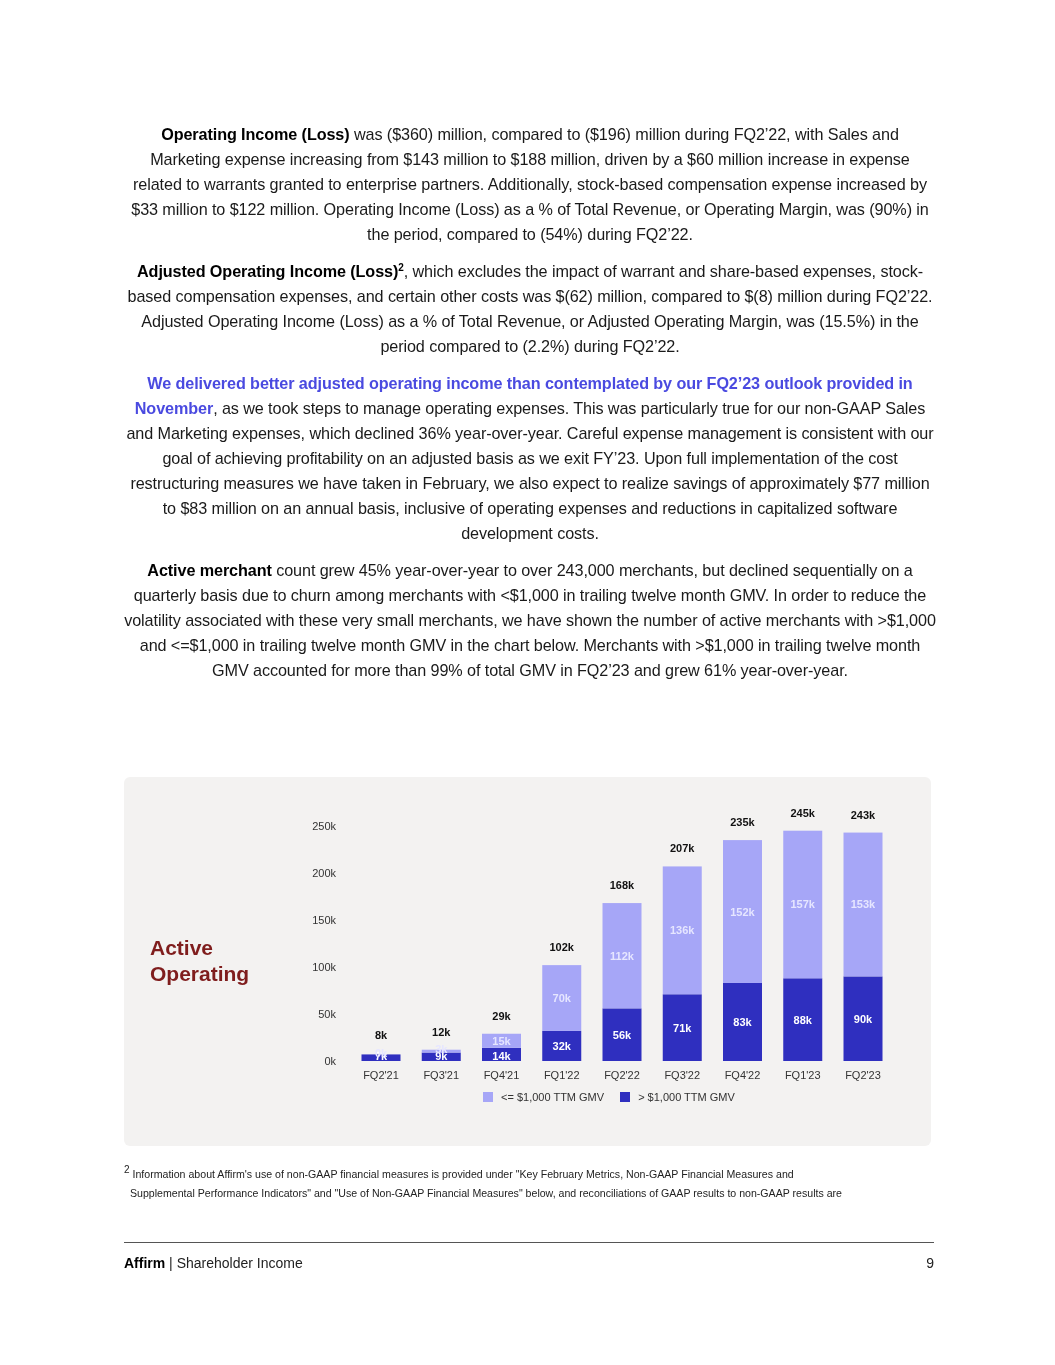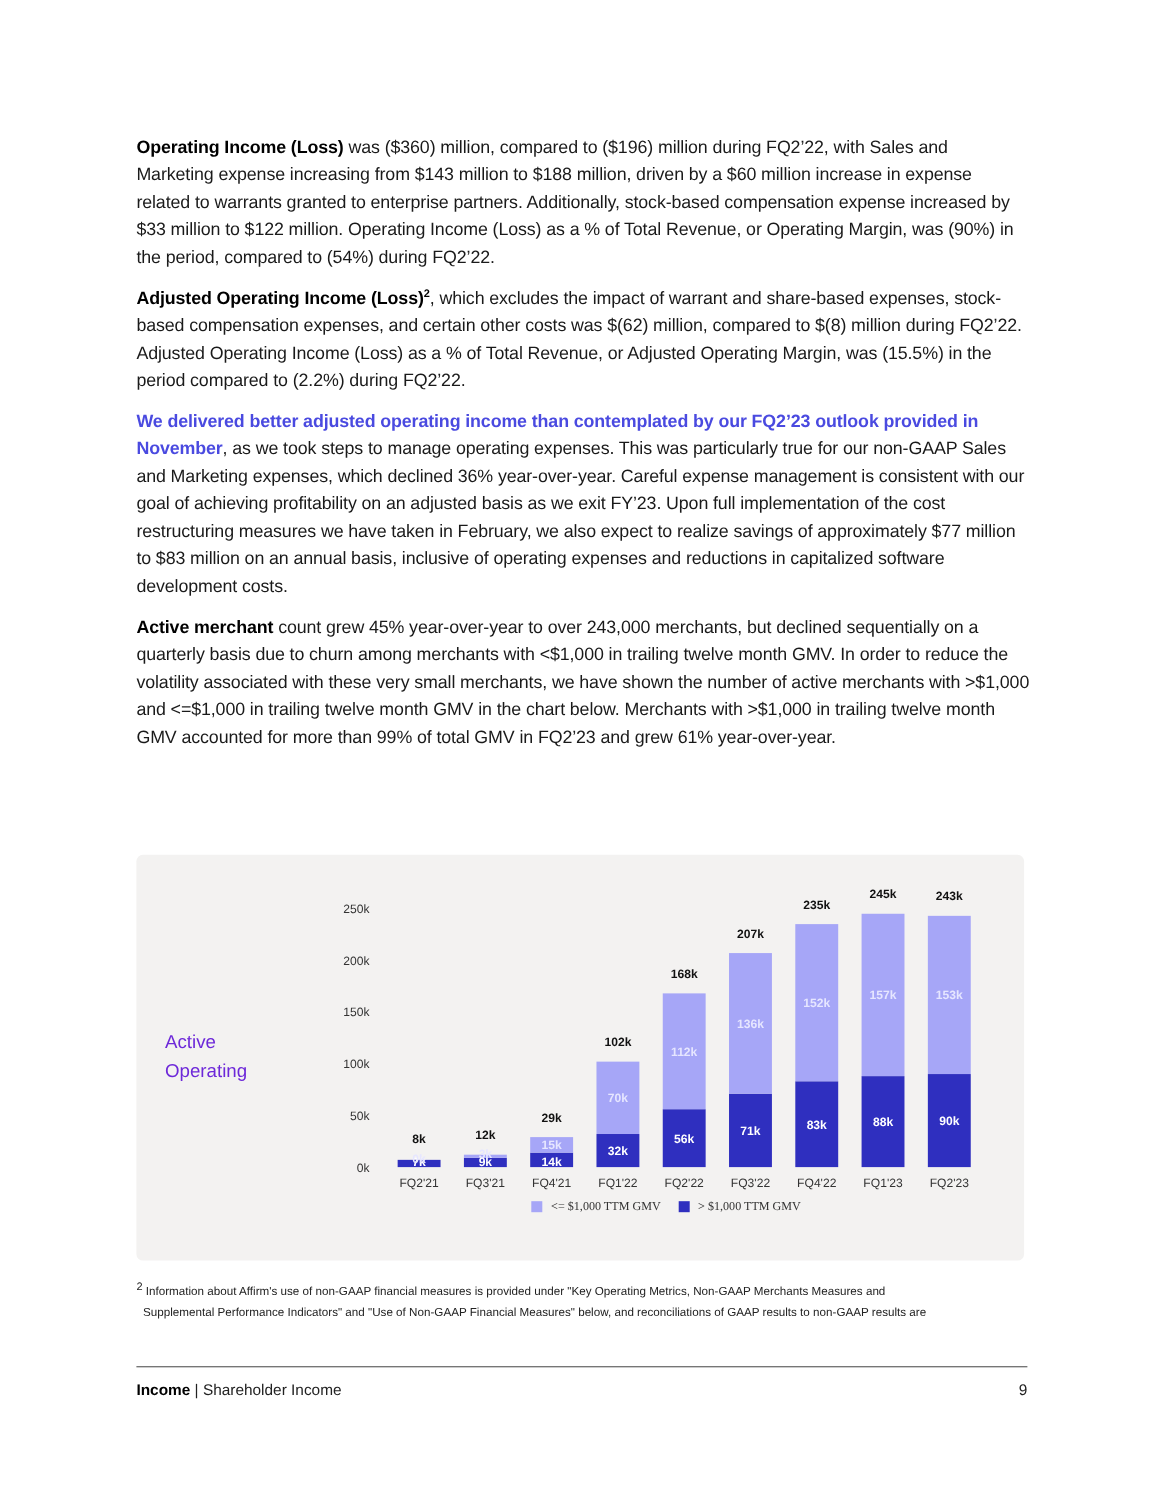--- a/index.html
+++ b/index.html
@@ -1,28 +1,28 @@
 <!DOCTYPE html>
 <html><head>
 <meta charset="utf-8">
 <style>
   html, body { margin: 0; padding: 0; background: #ffffff; }
   body { width: 1055px; height: 1365px; position: relative; font-family: "Liberation Sans", sans-serif; color: #1a1a1a; }
-  .page { position: absolute; left: 124px; top: 122px; width: 812px; }
+  .page { position: absolute; left: 124px; top: 122px; width: 812px; text-align: center; }
   p.para { margin: 0 0 12px 0; font-size: 16.2px; line-height: 25px; letter-spacing: -0.1px; }
   .b { font-weight: bold; color: #000; }
   .hl { font-weight: bold; color: #4a4ae0; }
   sup { font-size: 10px; line-height: 0; }
   .chart-panel { position: absolute; left: 124px; top: 777px; width: 807px; height: 369px; background: #f3f2f1; border-radius: 6px; }
-  .chart-title { position: absolute; left: 26px; top: 158px; font-size: 17px; font-weight: normal; line-height: 26px; color: #6d28d9; }
+  .chart-title { position: absolute; left: 26px; top: 158px; font-size: 21px; font-weight: bold; line-height: 26px; color: #7f1d1d; }
   .chart-title span { display: block; }
   svg text { font-family: "Liberation Sans", sans-serif; }
   .legend { position: absolute; left: 359px; top: 314px; font-size: 11px; color: #333; display: flex; align-items: center; }
   .legend .sw { width: 10px; height: 10px; display: inline-block; margin-right: 8px; }
-  .legend .item { display: flex; align-items: center; margin-right: 16px; font-family: Liberation Serif, serif; }
+  .legend .item { display: flex; align-items: center; margin-right: 16px; }
   .footnote { position: absolute; left: 124px; top: 1165px; width: 810px; font-size: 10.6px; line-height: 19px; color: #222; }
   .footnote .ind { padding-left: 6px; display: block; }
   .footer-line { position: absolute; left: 124px; top: 1242px; width: 810px; height: 1px; background: #555; }
   .footer { position: absolute; left: 124px; top: 1255px; width: 810px; font-size: 14px; color: #222; display: flex; justify-content: space-between; }
   .footer .brand { font-weight: bold; color: #000; }
 </style>
 </head>
 <body>
 
 <div class="page">
@@ -113,23 +113,23 @@
       <span>&lt;= $1,000 TTM GMV</span>
     </div>
     <div class="item">
       <span class="sw" style="background:#2f2fbf"></span>
       <span>&gt; $1,000 TTM GMV</span>
     </div>
   </div>
 </div>
 
 <div class="footnote">
-  <sup>2</sup> <span>Information about Affirm's use of non-GAAP financial measures is provided under "Key Operating Metrics, Non-GAAP Merchants Measures and</span>
+  <sup>2</sup> <span>Information about Affirm's use of non-GAAP financial measures is provided under "Key February Metrics, Non-GAAP Financial Measures and</span>
   <span class="ind">Supplemental Performance Indicators" and "Use of Non-GAAP Financial Measures" below, and reconciliations of GAAP results to non-GAAP results are</span>
 </div>
 
 <div class="footer-line"></div>
 <div class="footer">
   <div>
-    <span class="brand">Income</span><span> | </span><span>Shareholder Income</span>
+    <span class="brand">Affirm</span><span> | </span><span>Shareholder Income</span>
   </div>
   <div>9</div>
 </div>
 
 </body></html>

